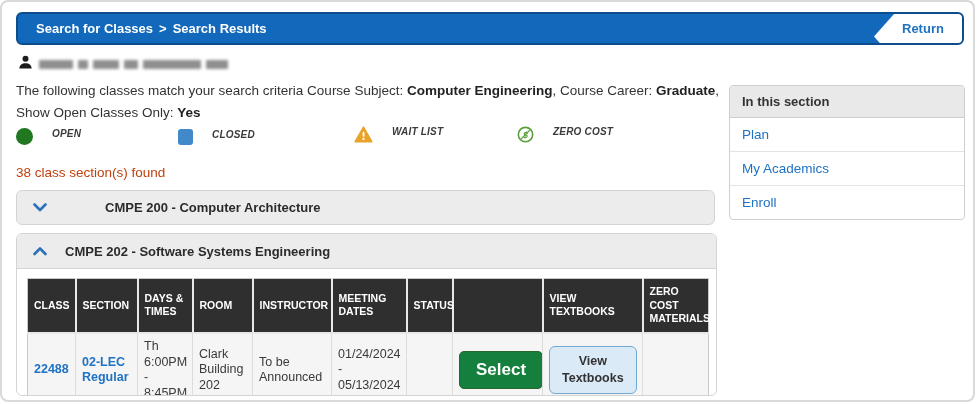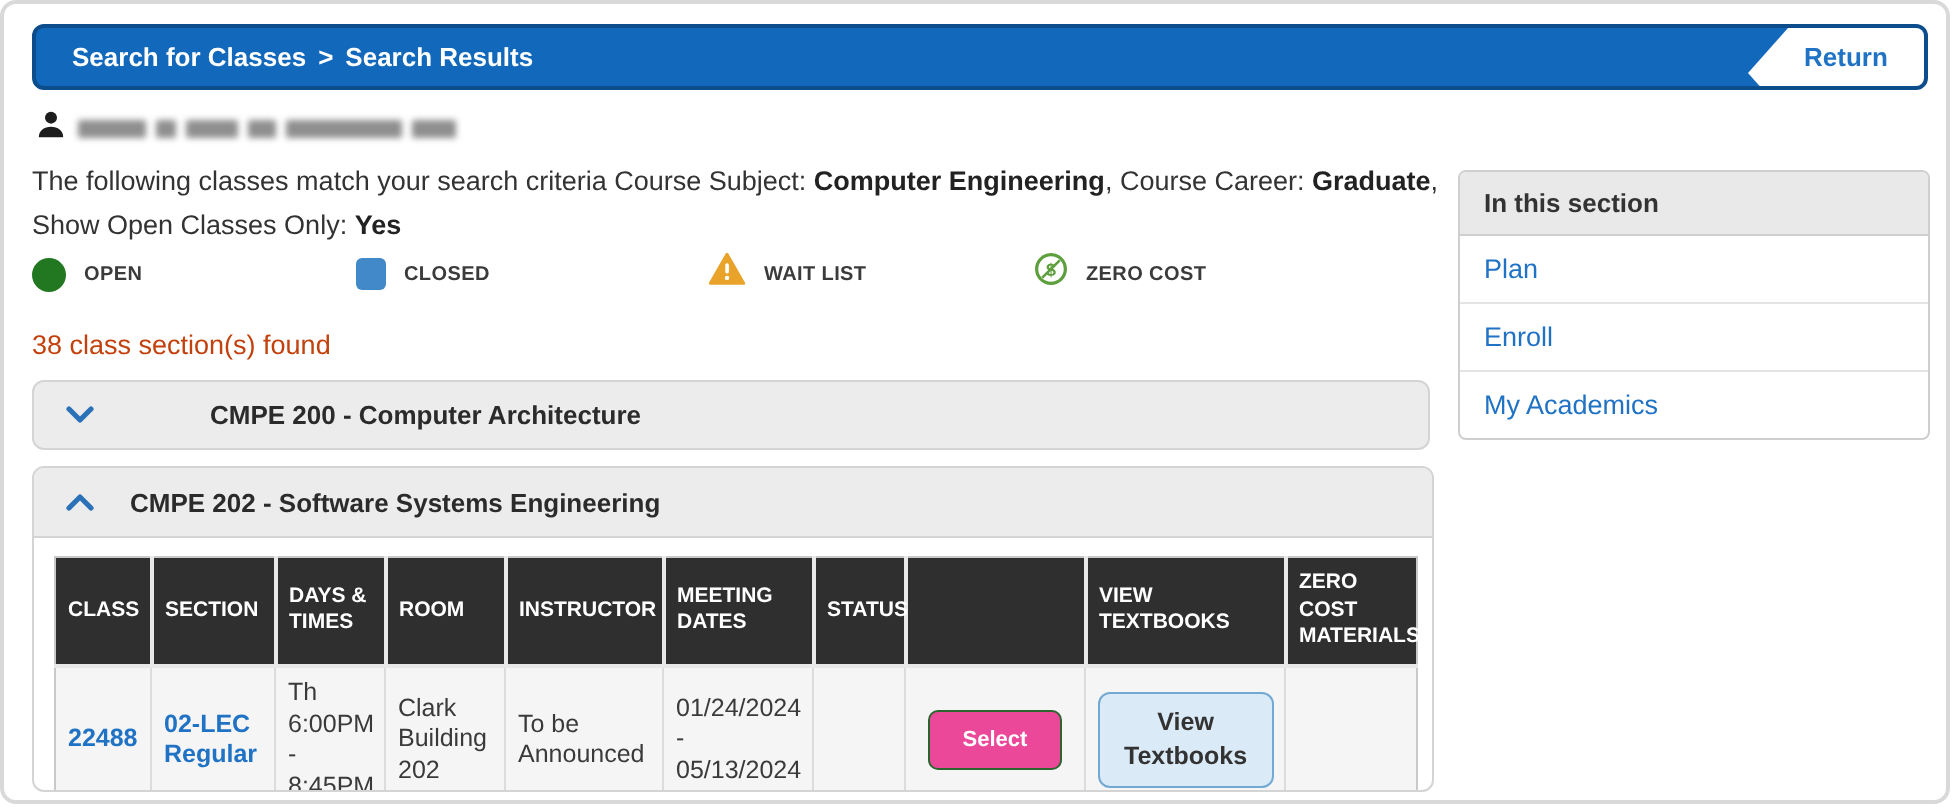--- a/index.html
+++ b/index.html
@@ -22,21 +22,21 @@
   .redacted { display:flex; gap:5px; filter:blur(1.6px); }
   .redacted i { display:inline-block; height:9px; background:#8f8f8f; border-radius:1px; }
 
   
   .criteria { position:absolute; left:14px; top:78px; width:705px; font-size:13.5px;
     color:#333; line-height:1.6; }
   .criteria b { color:#222; }
 
   
   .legend { position:absolute; left:14px; top:124px; width:705px; display:flex; align-items:center; }
-  .legend-item { display:flex; align-items:center; gap:9px; }
+  .legend-item { display:flex; gap:19px;font-style:italic; }
   .li-open { width:162px; } .li-closed { width:176px; } .li-wait { width:163px; }
   .legend-label { font-size:10px; font-weight:bold; color:#3b3b3b; letter-spacing:.2px; }
   .dot-open { width:17px; height:17px; border-radius:50%; background:#217821; }
   .sq-closed { width:15px; height:16px; border-radius:3px; background:#4189c9; }
 
   
   .count { position:absolute; left:14px; top:163px; font-size:13.5px; color:#c2410c; }
 
   
   .section-bar { position:absolute; left:14px; width:699px; height:35px; background:#ececec;
@@ -61,22 +61,22 @@
     border-bottom:2px solid #e8e8e8; height:38px; vertical-align:middle; }
   table.results th:last-child { border-right:none; }
   table.results td { background:#f5f5f5; font-size:12.5px; color:#3a3a3a; padding:5px 6px;
     border-right:1px solid #dcdcdc; vertical-align:middle; height:64px; line-height:1.25; }
   table.results td:last-child { border-right:none; }
   .prelines { white-space:pre-line; }
   .cell-link { color:#1f72c4; font-weight:bold; text-decoration:none; cursor:pointer; }
 
   .status-dot { width:14px; height:17px; border-radius:50%; background:#217821; margin:0 auto 0 6px; }
 
-  .select-btn { display:block; margin:0 auto; background:#ec4899; color:#fff; font-weight:bold;
-    font-size:11px; border:1px solid #2c662f; border-radius:5px; padding:8px 16px; cursor:pointer;
+  .select-btn { display:block; margin:0 auto; background:#15803d; color:#fff; font-weight:bold;
+    font-size:17px; border:1px solid #2c662f; border-radius:5px; padding:8px 16px; cursor:pointer;
     font-family:"Liberation Sans", sans-serif; }
   .textbooks-btn { display:block; margin:0 auto; background:#daeaf7; color:#333; font-weight:bold;
     font-size:12.5px; border:1px solid #71a9d3; border-radius:6px; padding:6px 12px; cursor:pointer;
     white-space:pre-line; line-height:1.35; font-family:"Liberation Sans", sans-serif; }
 
   
   .sidebar { position:absolute; left:727px; top:83px; width:236px; background:#fff;
     border:1px solid #cfcfcf; border-radius:4px; overflow:hidden; }
   .sidebar-title { background:#e9e9e9; border-bottom:1px solid #cfcfcf; font-size:13px;
     font-weight:bold; color:#333; padding:8px 12px; }
@@ -226,17 +226,17 @@
             <td></td>
           </tr>
         </tbody>
       </table>
     </div>
   </div>
 
   <div class="sidebar">
     <div class="sidebar-title">In this section</div>
     <div class="sidebar-item">Plan</div>
+    <div class="sidebar-item">My Academics</div>
     <div class="sidebar-item">Enroll</div>
-    <div class="sidebar-item">My Academics</div>
   </div>
 
 </div>
 
 </body></html>

